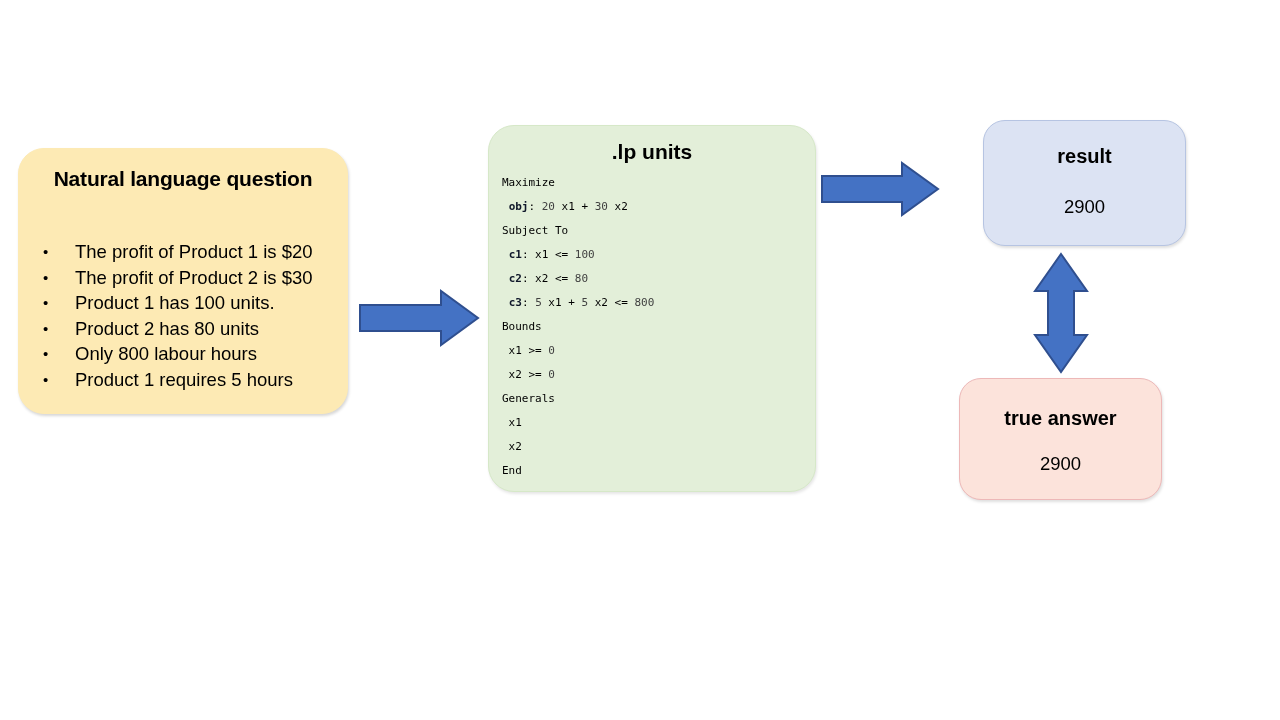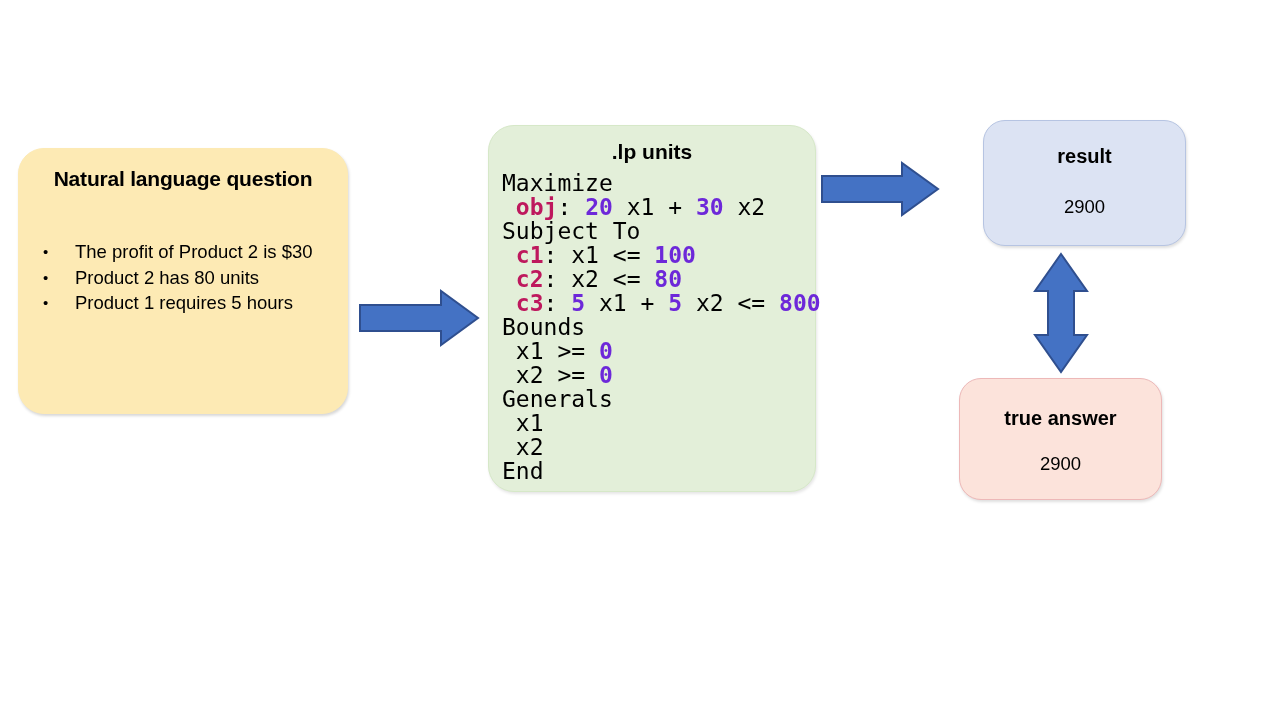--- a/index.html
+++ b/index.html
@@ -91,27 +91,27 @@
     font-size: 21px;
     font-weight: bold;
     color: #000000;
   }
   #lp-code {
     position: absolute;
     left: 13px;
     top: 45px;
     margin: 0;
     font-family: "DejaVu Sans Mono", "Liberation Mono", monospace;
-    font-size: 23px;
+    font-size: 11px;
     line-height: 24px;
     color: #000000;
     white-space: pre;
   }
-  #lp-code .lbl  { color: #be185d; font-weight: bold; }
-  #lp-code .num  { color: #6d28d9; font-weight: bold; }
+  #lp-code .lbl  { color: #0f172a; font-weight: bold; }
+  #lp-code .num  { color: #404040; font-weight: normal; }
   #lp-code .kw   { color: #000000; }
 
   
   #result-box {
     left: 959px;
     top: 120px;
     width: 203px;
     height: 126px;
     background: #dce3f3;
     border: 1.5px solid #b6c4e2;
@@ -174,22 +174,25 @@
   #arrow-nl-lp   { left: 358px; top: 288px; width: 122px; height: 60px; }
   #arrow-lp-res  { left: 820px; top: 160px; width: 120px; height: 58px; }
   #arrow-res-true{ left: 1032px; top: 252px; width: 58px; height: 122px; }
 </style>
 </head>
 <body>
 
 <div class="card" id="nl-box">
   <div id="nl-title">Natural language question</div>
   <ul id="nl-list">
+    <li>The profit of Product 1 is $20</li>
     <li>The profit of Product 2 is $30</li>
+    <li>Product 1 has 100 units.</li>
     <li>Product 2 has 80 units</li>
+    <li>Only 800 labour hours</li>
     <li>Product 1 requires 5 hours</li>
   </ul>
 </div>
 
 <div class="arrow" id="arrow-nl-lp">
   <svg width="122" height="60" viewBox="0 0 122 60" xmlns="http://www.w3.org/2000/svg">
     <polygon points="2,17 83,17 83,3 120,30 83,57 83,43 2,43" fill="#4472c4" stroke="#2f4f8f" stroke-width="2" stroke-linejoin="miter"></polygon>
   </svg>
 </div>
 

